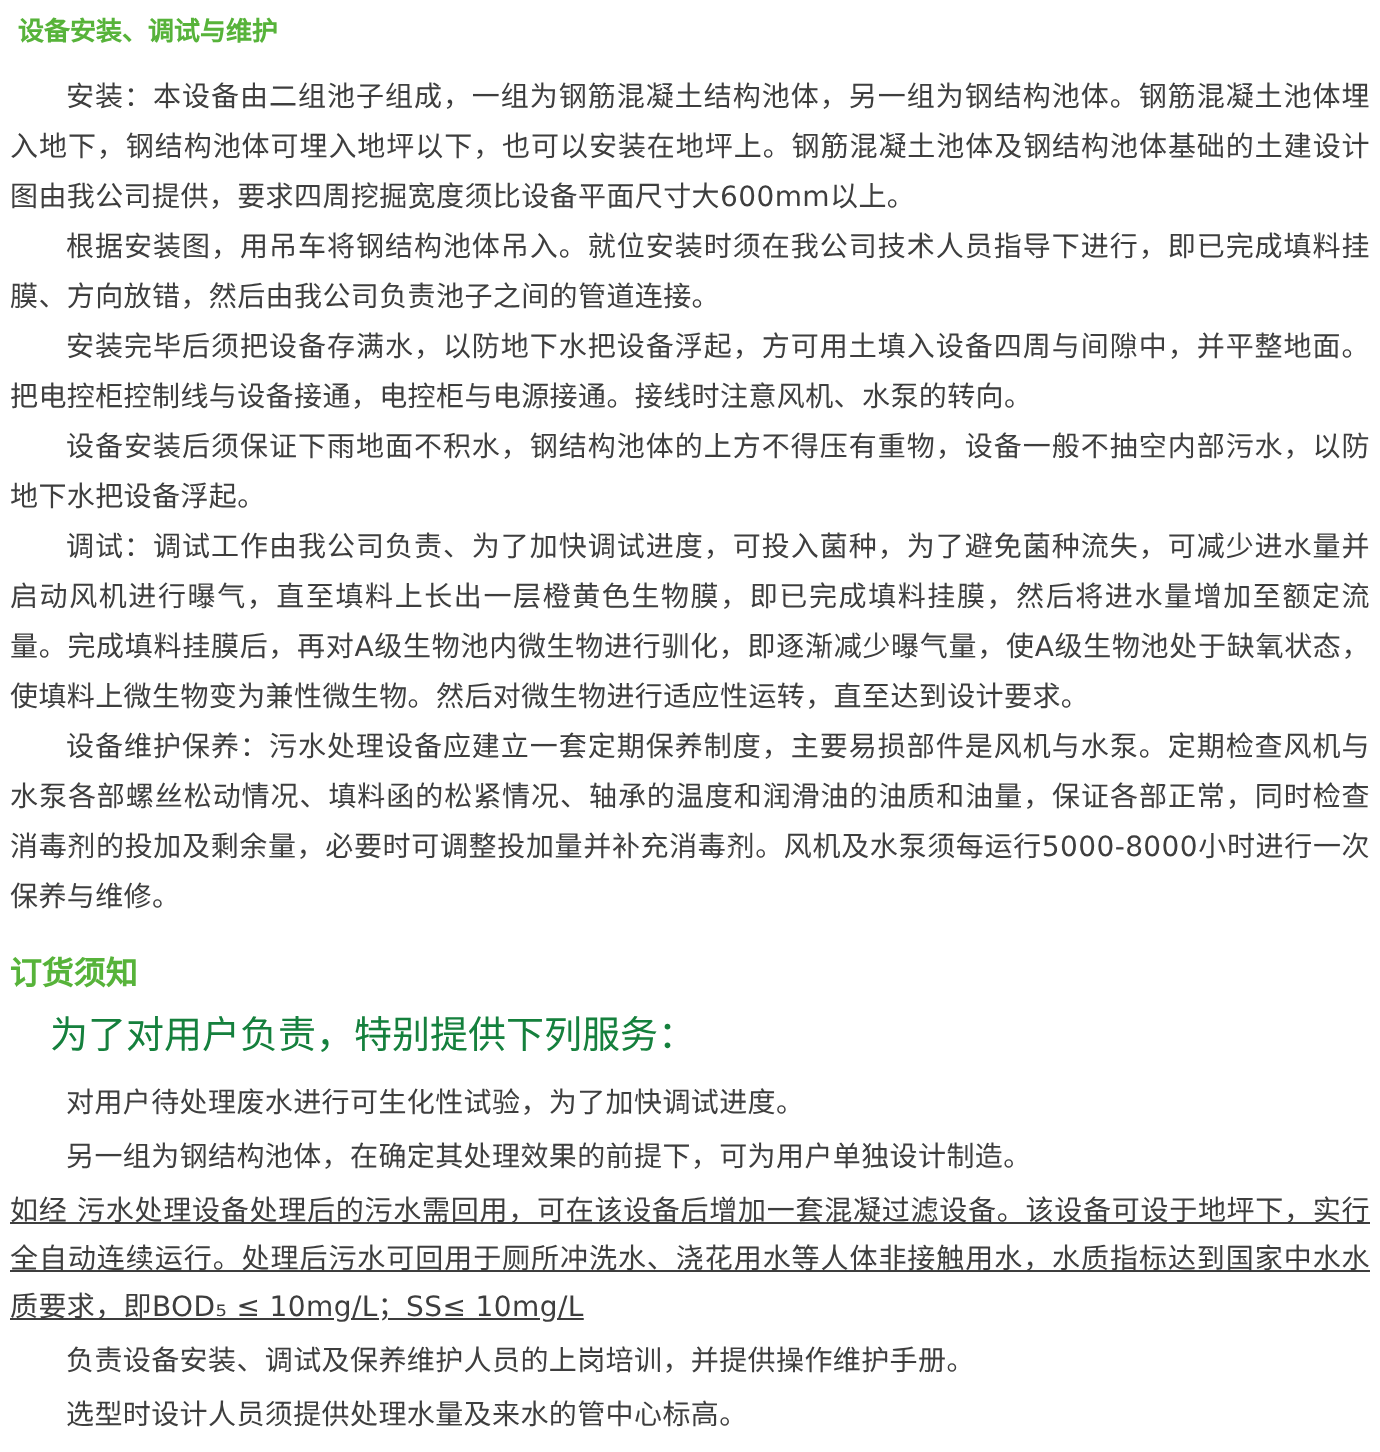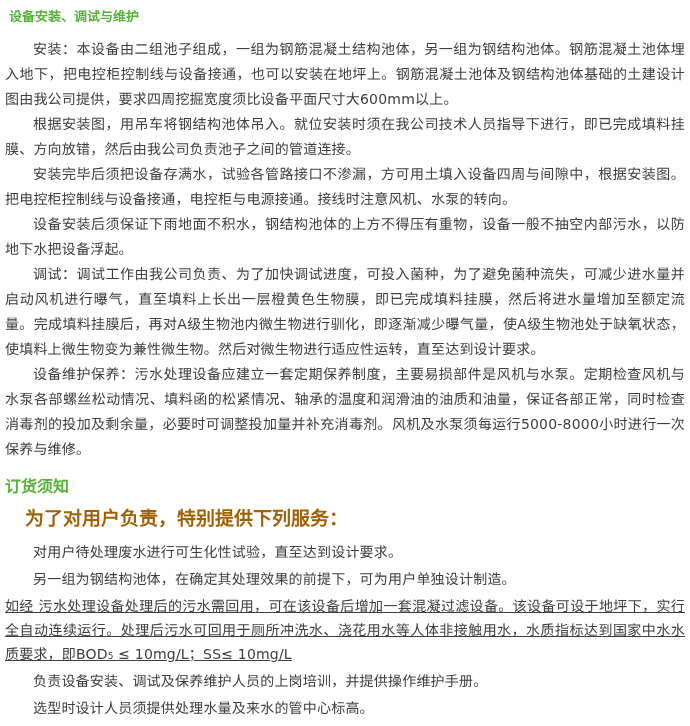--- a/index.html
+++ b/index.html
@@ -40,47 +40,47 @@
     margin: 0 0 3px 0;
     line-height: 24px;
   }
   .para.no-indent {
     text-indent: 0;
     text-decoration: underline;
   }
   .sub-heading {
     font-size: 19px;
     line-height: 24px;
-    font-weight: bold;
-    color: #a16207;
+    font-weight: normal;
+    color: #15803d;
     margin: 6px 0 10px 20px;
   }
 </style>
 </head>
 <body style="background: rgb(255, 255, 255); color: rgb(62, 62, 62);">
 
 <div class="doc">
 
   <div class="install-section">
     <h1 class="section-heading">设备安装、调试与维护</h1>
 
-    <p class="para">安装：本设备由二组池子组成，一组为钢筋混凝土结构池体，另一组为钢结构池体。钢筋混凝土池体埋入地下，把电控柜控制线与设备接通，也可以安装在地坪上。钢筋混凝土池体及钢结构池体基础的土建设计图由我公司提供，要求四周挖掘宽度须比设备平面尺寸大600mm以上。</p>
+    <p class="para">安装：本设备由二组池子组成，一组为钢筋混凝土结构池体，另一组为钢结构池体。钢筋混凝土池体埋入地下，钢结构池体可埋入地坪以下，也可以安装在地坪上。钢筋混凝土池体及钢结构池体基础的土建设计图由我公司提供，要求四周挖掘宽度须比设备平面尺寸大600mm以上。</p>
     <p class="para">根据安装图，用吊车将钢结构池体吊入。就位安装时须在我公司技术人员指导下进行，即已完成填料挂膜、方向放错，然后由我公司负责池子之间的管道连接。</p>
-    <p class="para">安装完毕后须把设备存满水，试验各管路接口不渗漏，方可用土填入设备四周与间隙中，根据安装图。把电控柜控制线与设备接通，电控柜与电源接通。接线时注意风机、水泵的转向。</p>
+    <p class="para">安装完毕后须把设备存满水，以防地下水把设备浮起，方可用土填入设备四周与间隙中，并平整地面。把电控柜控制线与设备接通，电控柜与电源接通。接线时注意风机、水泵的转向。</p>
     <p class="para">设备安装后须保证下雨地面不积水，钢结构池体的上方不得压有重物，设备一般不抽空内部污水，以防地下水把设备浮起。</p>
     <p class="para">调试：调试工作由我公司负责、为了加快调试进度，可投入菌种，为了避免菌种流失，可减少进水量并启动风机进行曝气，直至填料上长出一层橙黄色生物膜，即已完成填料挂膜，然后将进水量增加至额定流量。完成填料挂膜后，再对A级生物池内微生物进行驯化，即逐渐减少曝气量，使A级生物池处于缺氧状态，使填料上微生物变为兼性微生物。然后对微生物进行适应性运转，直至达到设计要求。</p>
     <p class="para">设备维护保养：污水处理设备应建立一套定期保养制度，主要易损部件是风机与水泵。定期检查风机与水泵各部螺丝松动情况、填料函的松紧情况、轴承的温度和润滑油的油质和油量，保证各部正常，同时检查消毒剂的投加及剩余量，必要时可调整投加量并补充消毒剂。风机及水泵须每运行5000-8000小时进行一次保养与维修。</p>
   </div>
 
   <div class="order-section">
     <h2 class="section-heading order">订货须知</h2>
 
     <h3 class="sub-heading">为了对用户负责，特别提供下列服务：</h3>
 
-    <p class="para">对用户待处理废水进行可生化性试验，直至达到设计要求。</p>
+    <p class="para">对用户待处理废水进行可生化性试验，为了加快调试进度。</p>
     <p class="para">另一组为钢结构池体，在确定其处理效果的前提下，可为用户单独设计制造。</p>
     <p class="para no-indent">如经 污水处理设备处理后的污水需回用，可在该设备后增加一套混凝过滤设备。该设备可设于地坪下，实行全自动连续运行。处理后污水可回用于厕所冲洗水、浇花用水等人体非接触用水，水质指标达到国家中水水质要求，即BOD₅ ≤ 10mg/L；SS≤ 10mg/L</p>
     <p class="para">负责设备安装、调试及保养维护人员的上岗培训，并提供操作维护手册。</p>
     <p class="para">选型时设计人员须提供处理水量及来水的管中心标高。</p>
     <p class="para">本说明书污水处理设备的处理规格3-5m³/h为常用规格，大水量用户，本公司可另行设计及设备制造。</p>
   </div>
 
 </div>
 
 </body></html>

